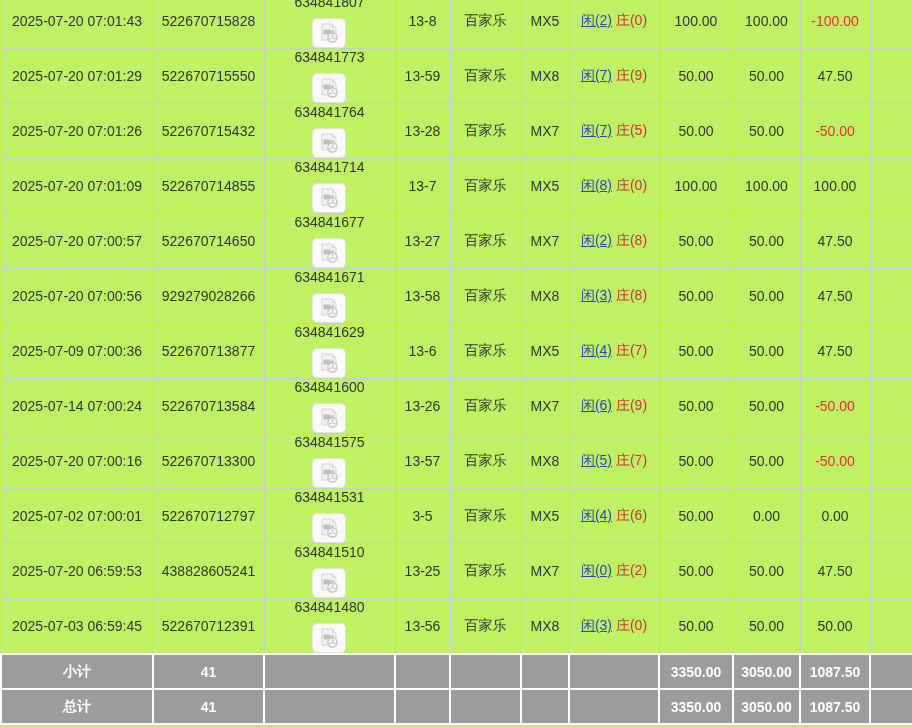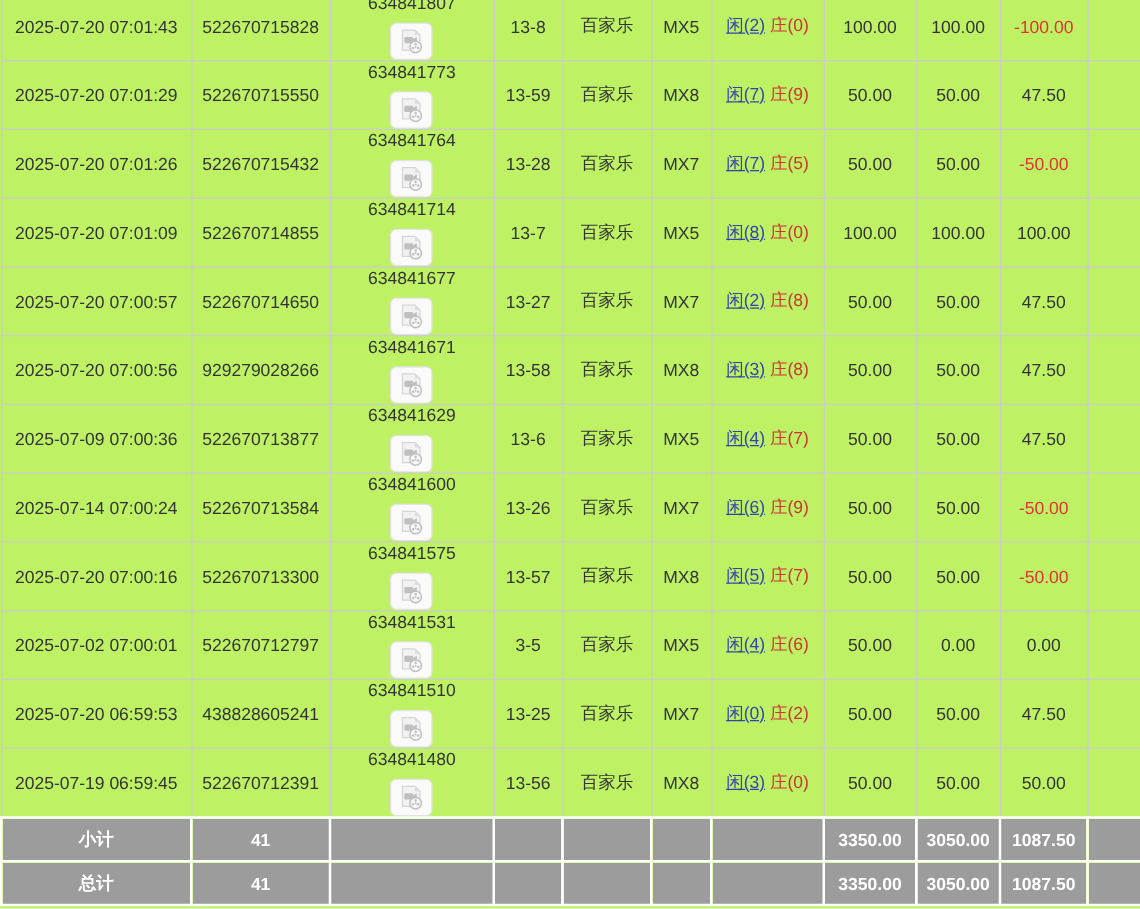--- a/index.html
+++ b/index.html
@@ -416,21 +416,21 @@
       <span class="player">闲(0)</span>
       <span class="banker">庄(2)</span>
     </td>
     <td class="c-bet">50.00</td>
     <td>50.00</td>
     <td class="c-win">47.50</td>
     <td></td>
   </tr>
 
   <tr>
-    <td>2025-07-19 06:59:45</td>
+    <td>2025-07-03 06:59:45</td>
     <td>522670712391</td>
     <td class="c-round">
       <span class="round-wrap">
         <span>634841480</span>
         <button class="video-btn">
           <svg width="24" height="22" viewBox="0 0 24 22">
             <path d="M5 2 h10 l4 4 v12 h-14 z" fill="#f2f2f2" stroke="#d5d5d5" stroke-width="1"></path>
             <path d="M15 2 l4 4 h-4 z" fill="#dddddd"></path>
             <rect x="6.5" y="7.5" width="7" height="5" rx="1" fill="#bfbfbf"></rect>
             <path d="M13.5 9.2 l3 -1.7 v5 l-3 -1.7 z" fill="#bfbfbf"></path>

